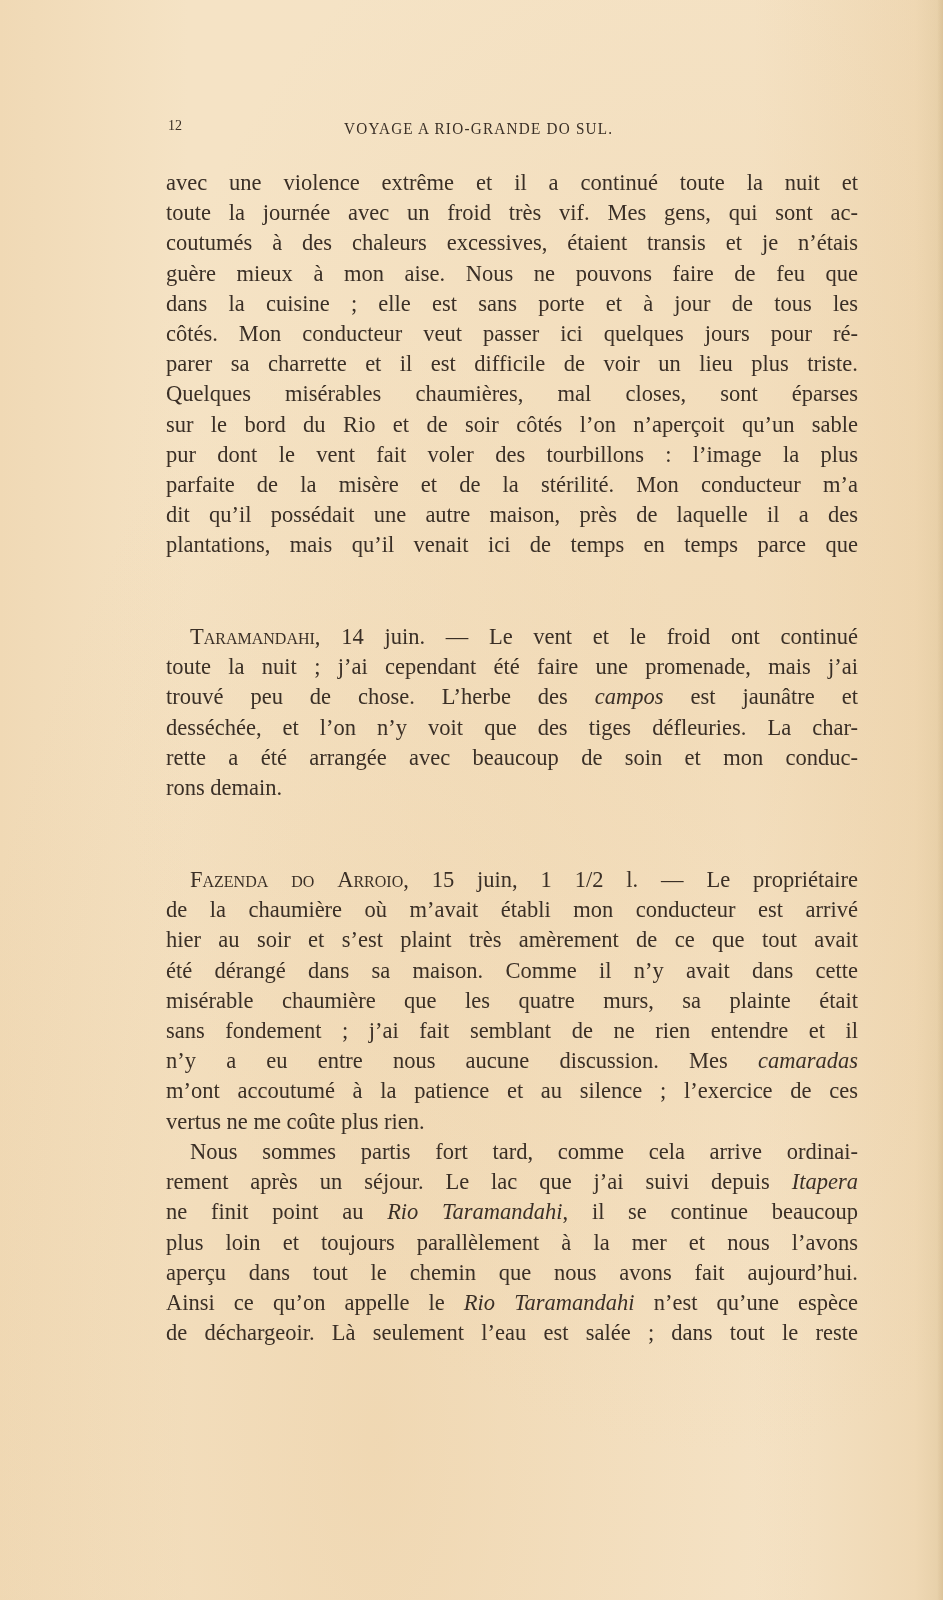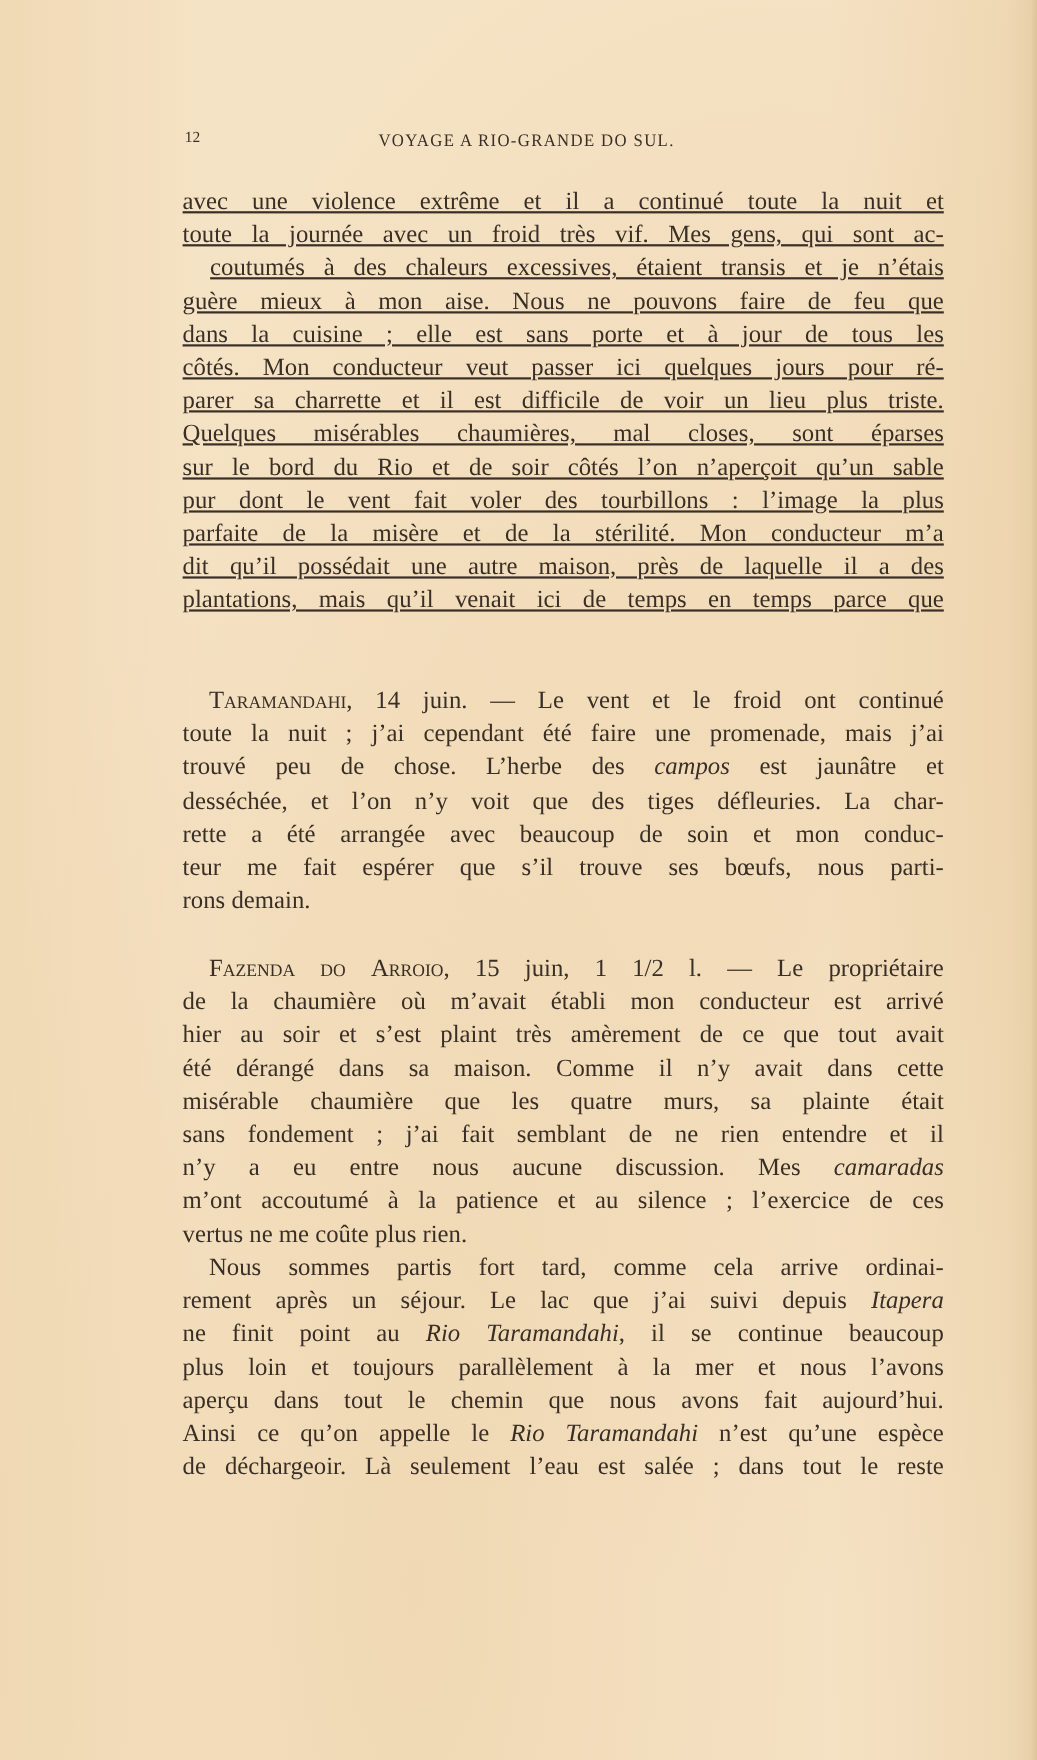--- a/index.html
+++ b/index.html
@@ -34,58 +34,57 @@
     }
     .line {
       height: 30.2px; line-height: 30.2px;
       text-align: justify; text-align-last: justify;
       white-space: nowrap; overflow: visible;
     }
     .line.last { text-align-last: left; }
     .line.indent { padding-left: 24px; }
     .sc { font-variant: small-caps; margin-top: 16px; }
     em { font-style: italic; }
-    #p1 { top: 168px; text-decoration: underline; }
+    #p1 { top: 168px; }
     #p2 { top: 622px; }
     #p3 { top: 865px; }
     #p4 { top: 1137px; }
   </style>
 </head>
 <body>
 
 <div class="page-edge"></div>
 
 <div class="header">
   <span class="page-number">12</span>
   <span class="running-title">VOYAGE A RIO-GRANDE DO SUL.</span>
 </div>
 
 <div class="text-block" id="p1">
   <div class="line" style="white-space: normal;">avec une violence extrême et il a continué toute la nuit et</div>
   <div class="line" style="white-space: normal;">toute la journée avec un froid très vif. Mes gens, qui sont ac-</div>
-  <div class="line" style="white-space: normal; margin-left: 25px;">coutumés à des chaleurs excessives, étaient transis et je n’étais</div>
+  <div class="line" style="white-space: normal;">coutumés à des chaleurs excessives, étaient transis et je n’étais</div>
   <div class="line" style="white-space: normal;">guère mieux à mon aise. Nous ne pouvons faire de feu que</div>
   <div class="line" style="white-space: normal;">dans la cuisine ; elle est sans porte et à jour de tous les</div>
   <div class="line" style="white-space: normal;">côtés. Mon conducteur veut passer ici quelques jours pour ré-</div>
   <div class="line" style="white-space: normal;">parer sa charrette et il est difficile de voir un lieu plus triste.</div>
   <div class="line" style="white-space: normal;">Quelques misérables chaumières, mal closes, sont éparses</div>
   <div class="line" style="white-space: normal;">sur le bord du Rio et de soir côtés l’on n’aperçoit qu’un sable</div>
   <div class="line" style="white-space: normal;">pur dont le vent fait voler des tourbillons : l’image la plus</div>
   <div class="line" style="white-space: normal;">parfaite de la misère et de la stérilité. Mon conducteur m’a</div>
   <div class="line" style="white-space: normal;">dit qu’il possédait une autre maison, près de laquelle il a des</div>
   <div class="line" style="white-space: normal;">plantations, mais qu’il venait ici de temps en temps parce que</div>
 </div>
 
 <div class="text-block" id="p2">
   <div class="line indent" style="white-space: normal;"><span class="sc">Taramandahi</span><span>, 14 juin. — Le vent et le froid ont continué</span></div>
   <div class="line" style="white-space: normal;">toute la nuit ; j’ai cependant été faire une promenade, mais j’ai</div>
   <div class="line" style="white-space: normal;"><span>trouvé peu de chose. L’herbe des </span><em>campos</em><span> est jaunâtre et</span></div>
   <div class="line" style="white-space: normal;">desséchée, et l’on n’y voit que des tiges défleuries. La char-</div>
   <div class="line" style="white-space: normal;">rette a été arrangée avec beaucoup de soin et mon conduc-</div>
-  <div class="line" style="white-space: normal;">teur me fait espérer que s’il trouve ses bœufs, nous parti-</div>
   <div class="line last" style="white-space: normal;">rons demain.</div>
 </div>
 
 <div class="text-block" id="p3">
   <div class="line indent" style="white-space: normal;"><span class="sc">Fazenda</span> <span class="sc">do</span> <span class="sc">Arroio</span><span>, 15 juin, 1 1/2 l. — Le propriétaire</span></div>
   <div class="line" style="white-space: normal;">de la chaumière où m’avait établi mon conducteur est arrivé</div>
   <div class="line" style="white-space: normal;">hier au soir et s’est plaint très amèrement de ce que tout avait</div>
   <div class="line" style="white-space: normal;">été dérangé dans sa maison. Comme il n’y avait dans cette</div>
   <div class="line" style="white-space: normal;">misérable chaumière que les quatre murs, sa plainte était</div>
   <div class="line" style="white-space: normal;">sans fondement ; j’ai fait semblant de ne rien entendre et il</div>

